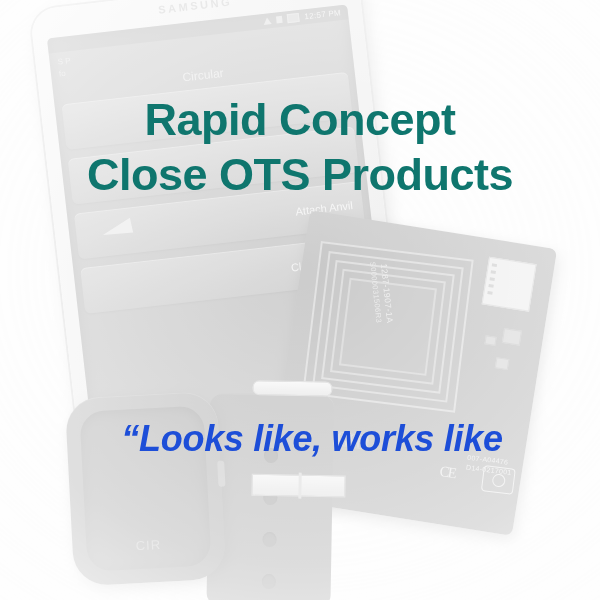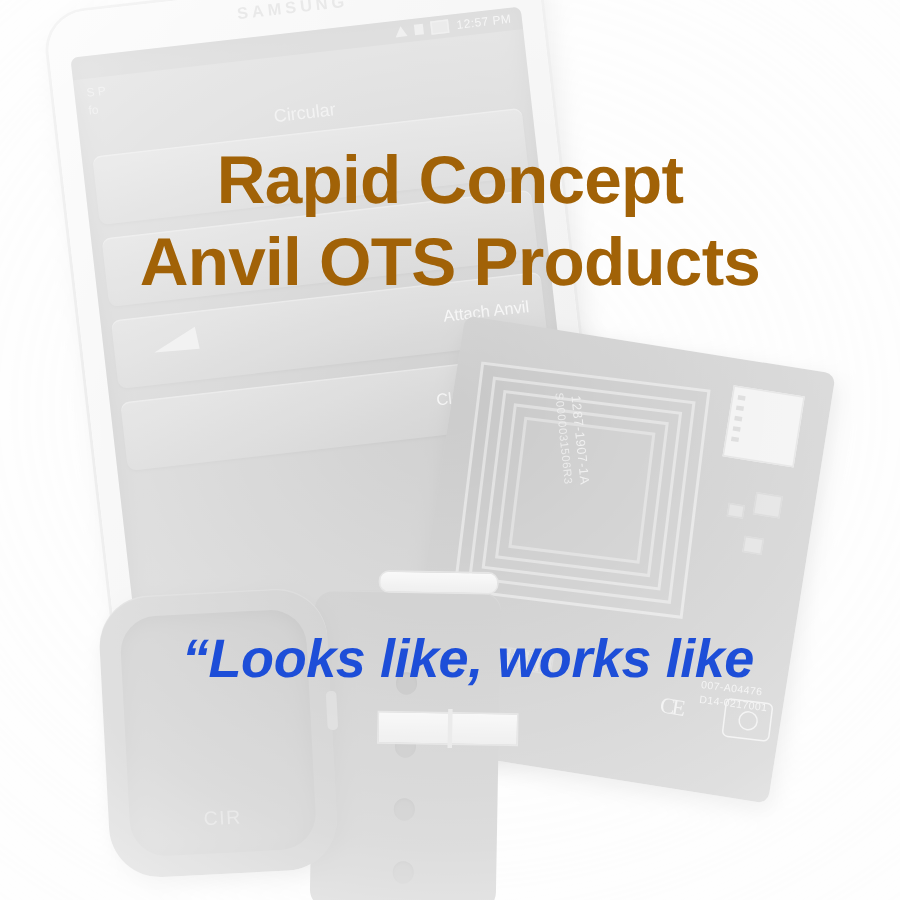--- a/index.html
+++ b/index.html
@@ -385,21 +385,21 @@
     right: 0;
     top: 92px;
     text-align: center;
     z-index: 10;
   }
   .title-line {
     font-size: 45px;
     font-weight: 700;
     line-height: 55px;
     letter-spacing: -0.5px;
-    color: #a16207;
+    color: #0f766e;
     white-space: nowrap;
   }
 
   .subtitle-block {
     position: absolute;
     left: 0;
     right: 0;
     top: 413px;
     text-align: center;
     z-index: 10;
@@ -505,20 +505,20 @@
         </div>
         <div class="watch-btn"></div>
       </div>
     </div>
 
     <div class="wash"></div>
   </div>
 
   <div class="title-block">
     <div class="title-line">Rapid Concept</div>
-    <div class="title-line">Anvil OTS Products</div>
+    <div class="title-line">Close OTS Products</div>
   </div>
 
   <div class="subtitle-block">
     <div class="subtitle-line">“Looks like, works like</div>
   </div>
 
 </div>
 
 </body></html>

